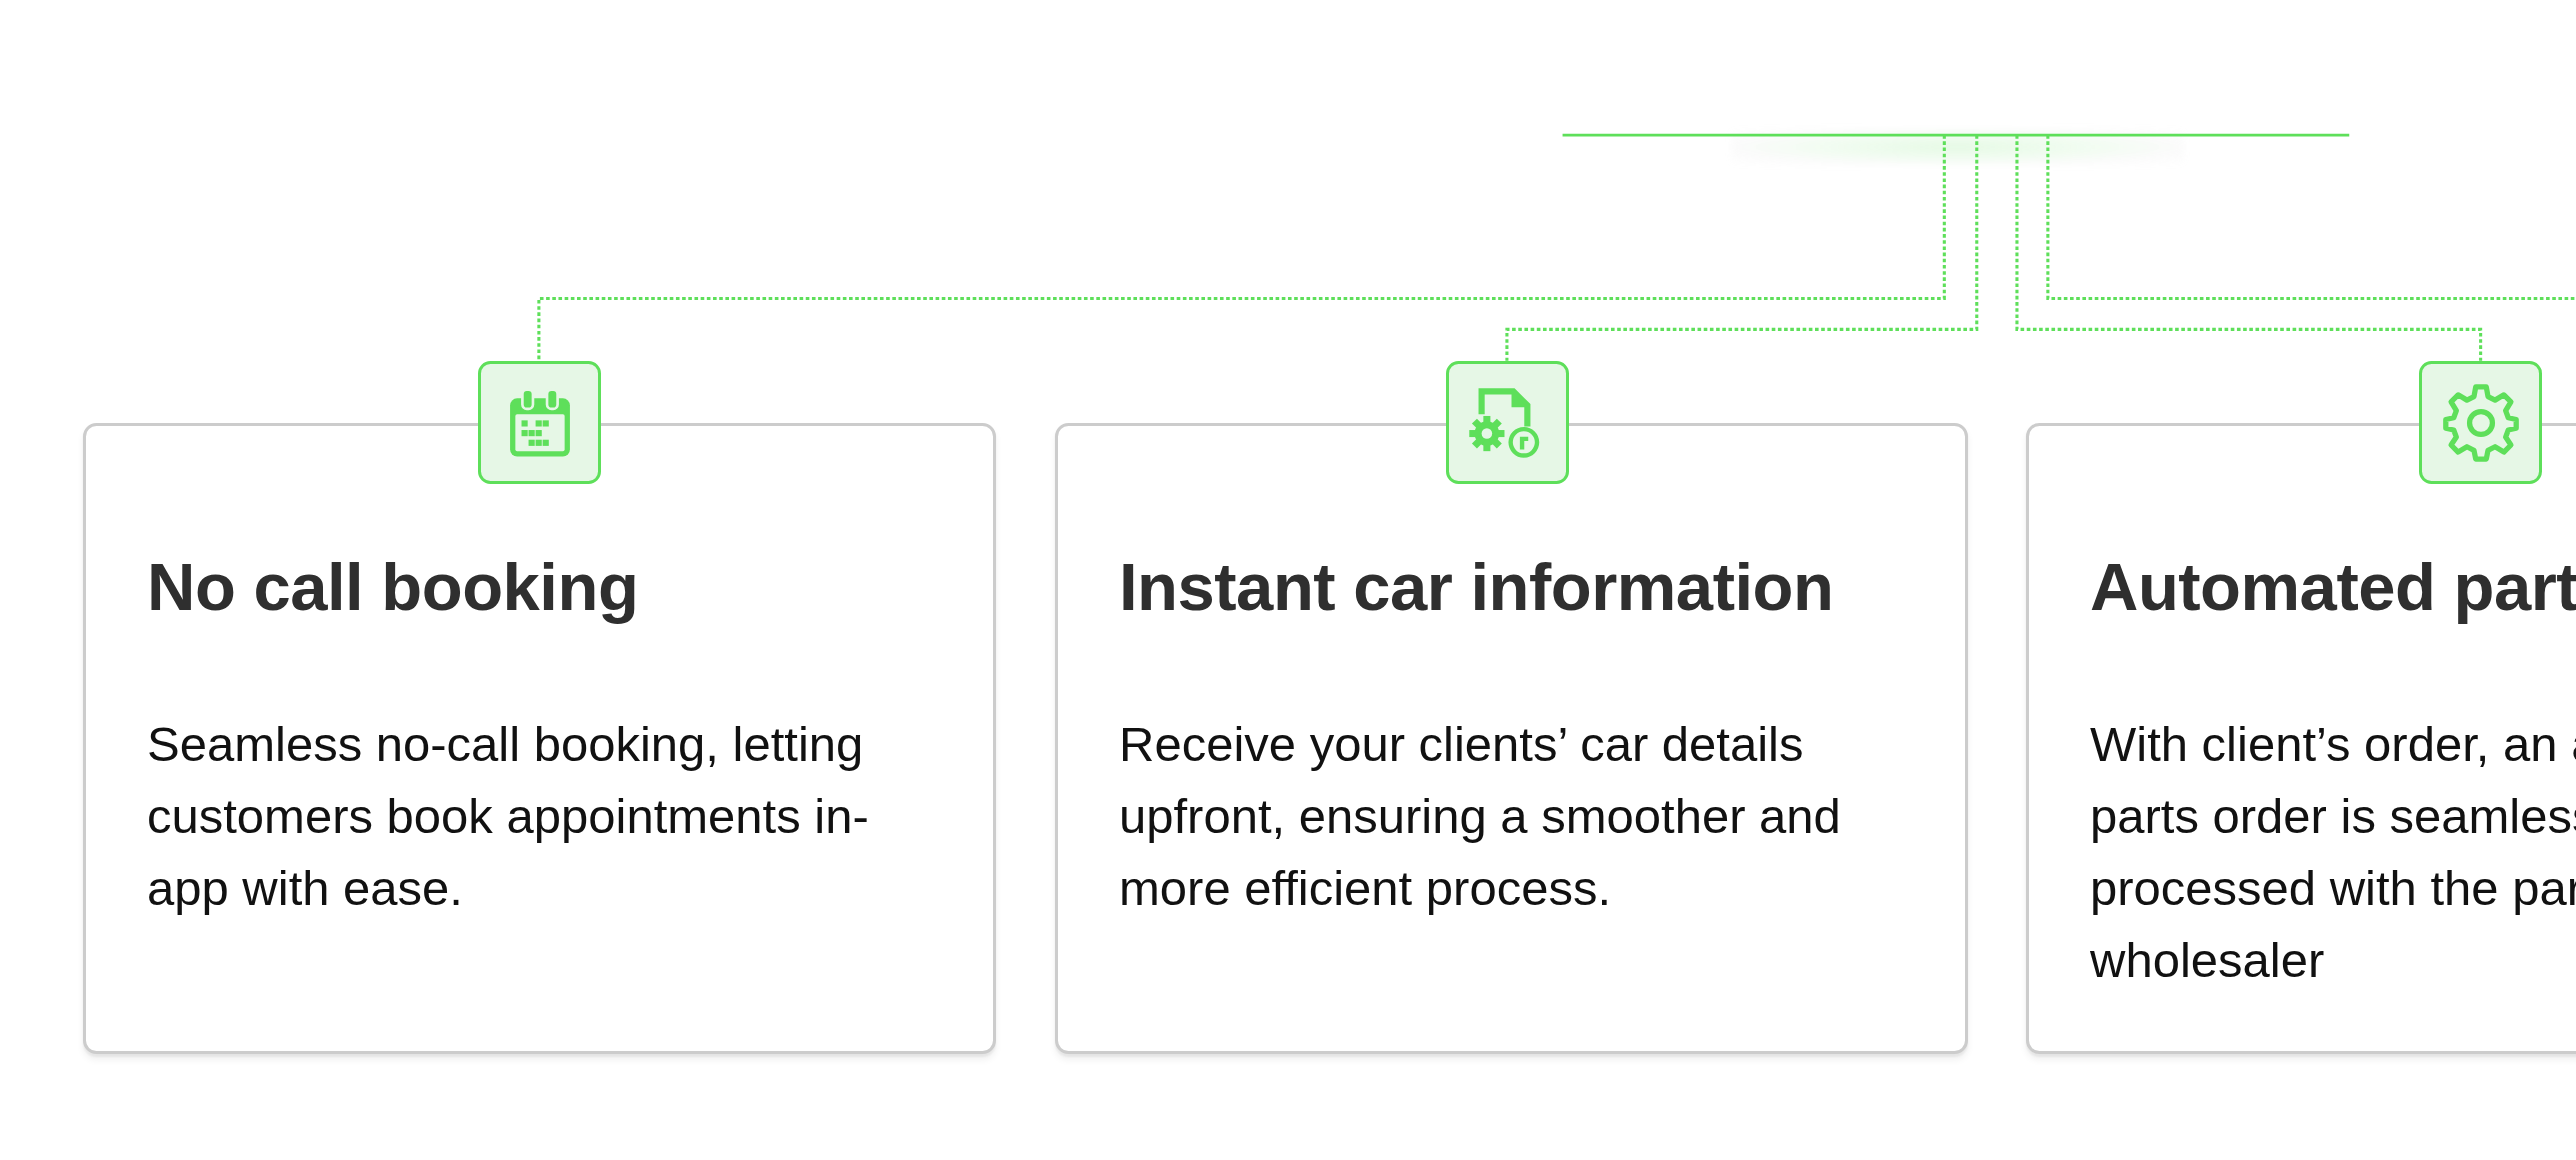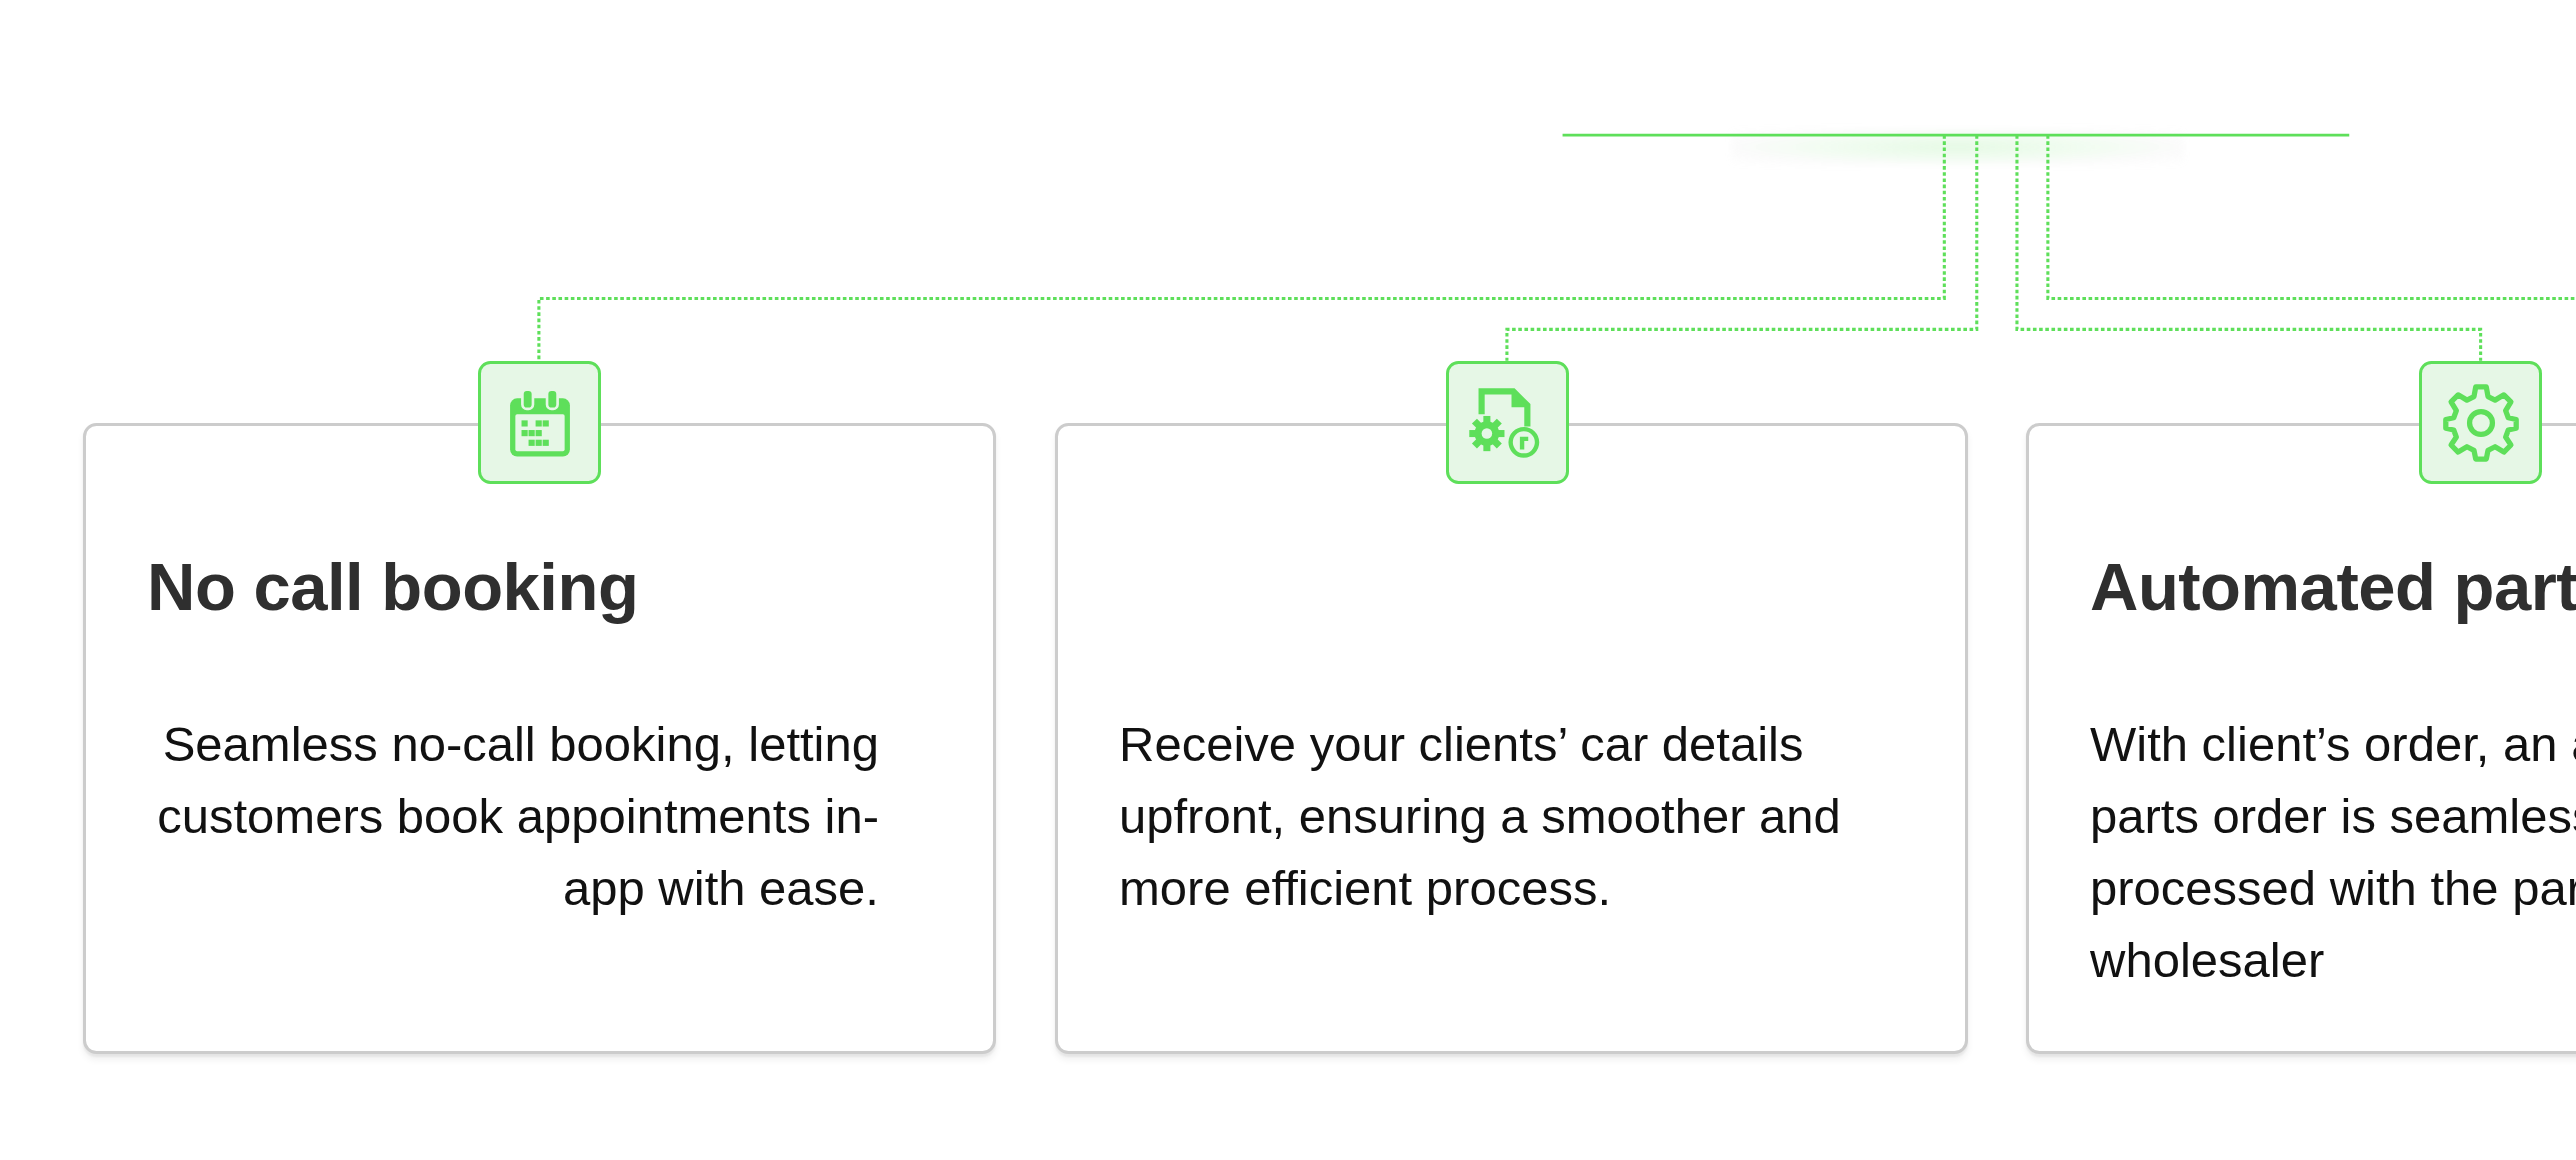--- a/index.html
+++ b/index.html
@@ -29,21 +29,21 @@
 <svg id="connectors" xmlns="http://www.w3.org/2000/svg" viewBox="0 0 7737 2253">
   <line x1="3033" y1="262" x2="4560" y2="262" stroke="#5edf5a" stroke-width="5"></line>
   <g fill="none" stroke="#5edf5a" stroke-width="6" stroke-dasharray="7 5">
     <path d="M3774 262 V579 H1046 V700"></path>
     <path d="M3837 262 V639 H2925 V700"></path>
     <path d="M3915 262 V639 H4815 V700"></path>
     <path d="M3975 262 V579 H6710 V700"></path>
   </g>
 </svg>
 
-<div class="card" style="left:83px;text-align:right;">
+<div class="card" style="left:83px;">
   <h3 class="card-title">No call booking</h3>
   <p class="card-desc">Seamless no-call booking, letting customers book appointments in-app with ease.</p>
 </div>
 <div class="icon-box" style="left:478px;">
   <svg viewBox="0 0 100 100">
     <rect x="16" y="22" width="68" height="66" rx="8" fill="#5edf5a"></rect>
     <rect x="22" y="40" width="56" height="42" rx="2" fill="#e6f7e6"></rect>
     <rect x="30" y="12" width="12" height="22" rx="5" fill="#5edf5a" stroke="#e6f7e6" stroke-width="3"></rect>
     <rect x="58" y="12" width="12" height="22" rx="5" fill="#5edf5a" stroke="#e6f7e6" stroke-width="3"></rect>
     <g fill="#5edf5a">
@@ -54,20 +54,21 @@
         <rect x="37" y="58" width="7" height="7"></rect>
         <rect x="45" y="58" width="7" height="7"></rect>
       <rect x="37" y="69" width="7" height="7"></rect>
         <rect x="45" y="69" width="7" height="7"></rect>
         <rect x="53" y="69" width="7" height="7"></rect>
     </g>
   </svg>
 </div>
 
 <div class="card" style="left:1055px;">
+  <h3 class="card-title">Instant car information</h3>
   <p class="card-desc">Receive your clients’ car details upfront, ensuring a smoother and more efficient process.</p>
 </div>
 <div class="icon-box" style="left:1446px;">
   <svg viewBox="0 0 100 100">
     <path d="M20 40 V14 H56 L72 30 V54" fill="none" stroke="#5edf5a" stroke-width="7"></path>
     <path d="M54 14 V32 H72" fill="#5edf5a"></path>
     <g transform="translate(26 62)" fill="#5edf5a">
       <circle r="14"></circle>
       <rect x="-4" y="-20" width="8" height="40"></rect>
       <rect x="-20" y="-4" width="40" height="8"></rect>

